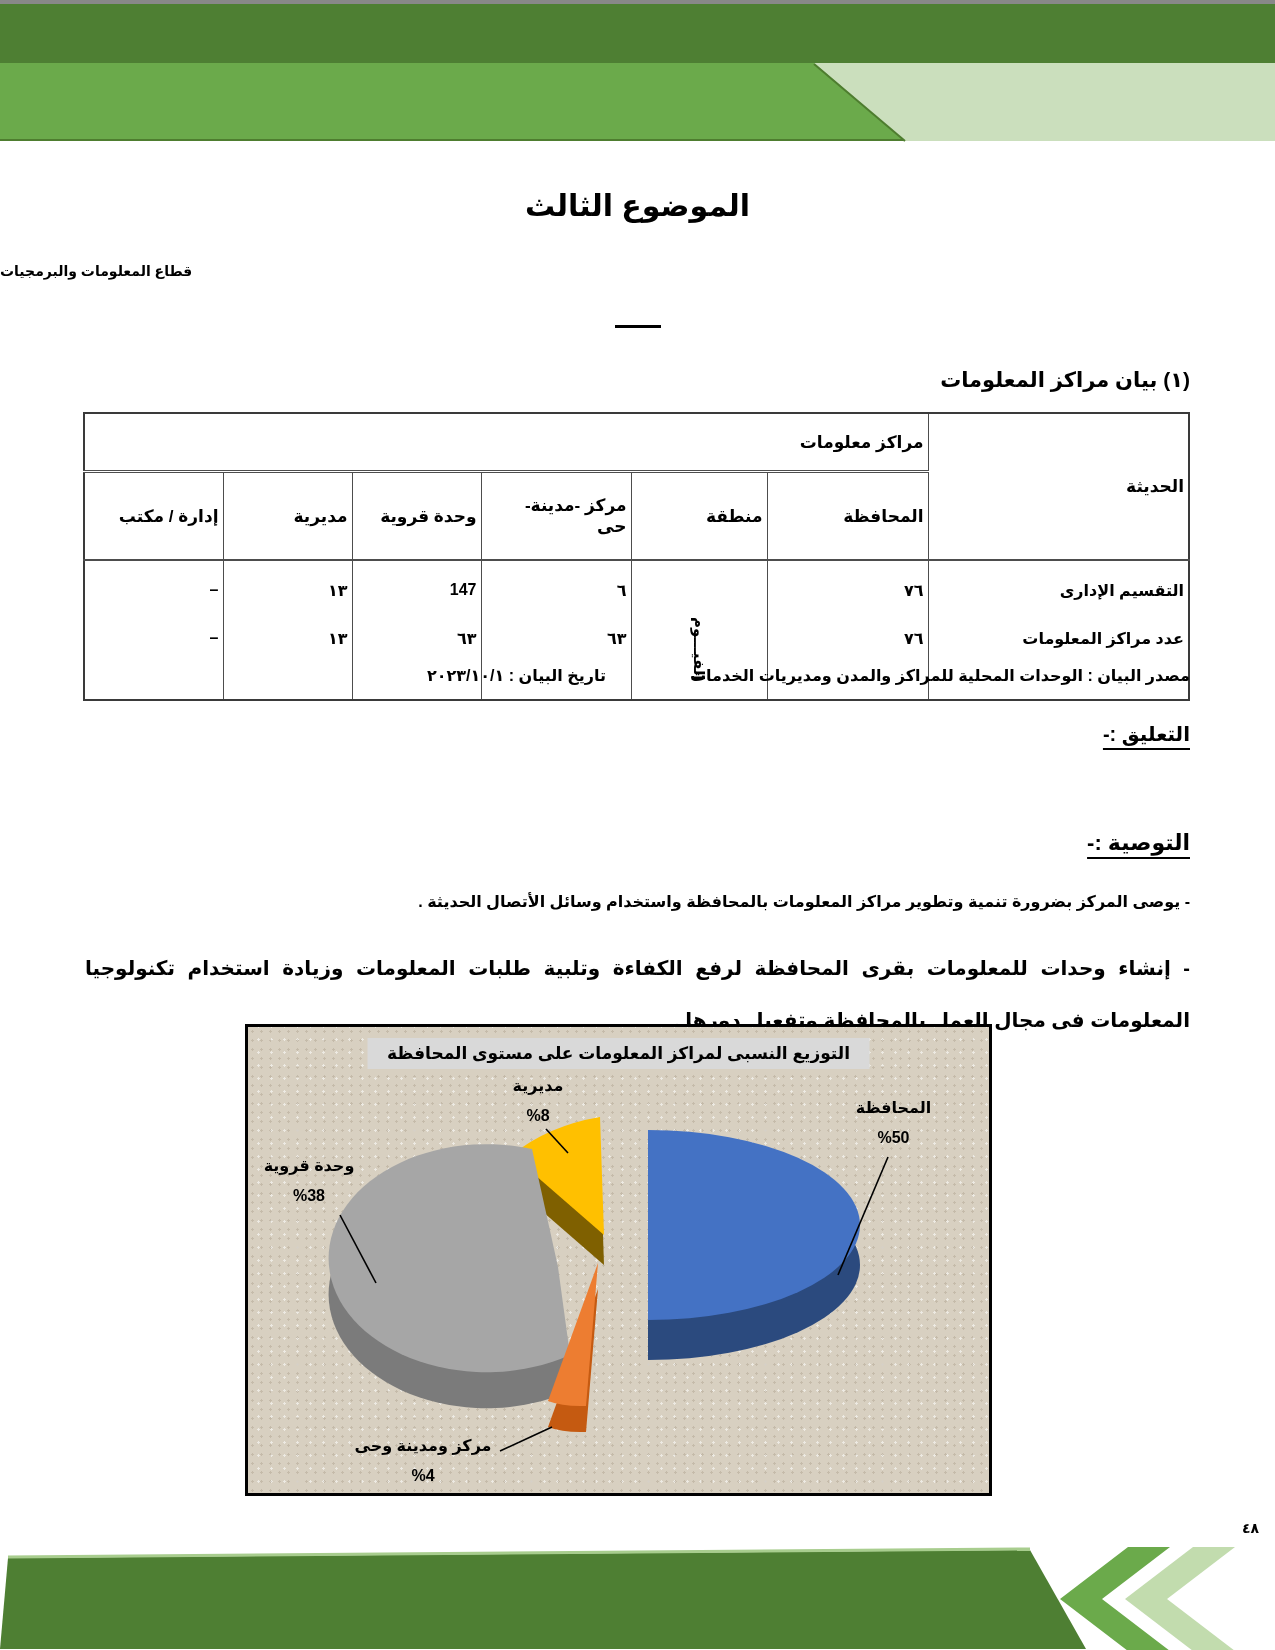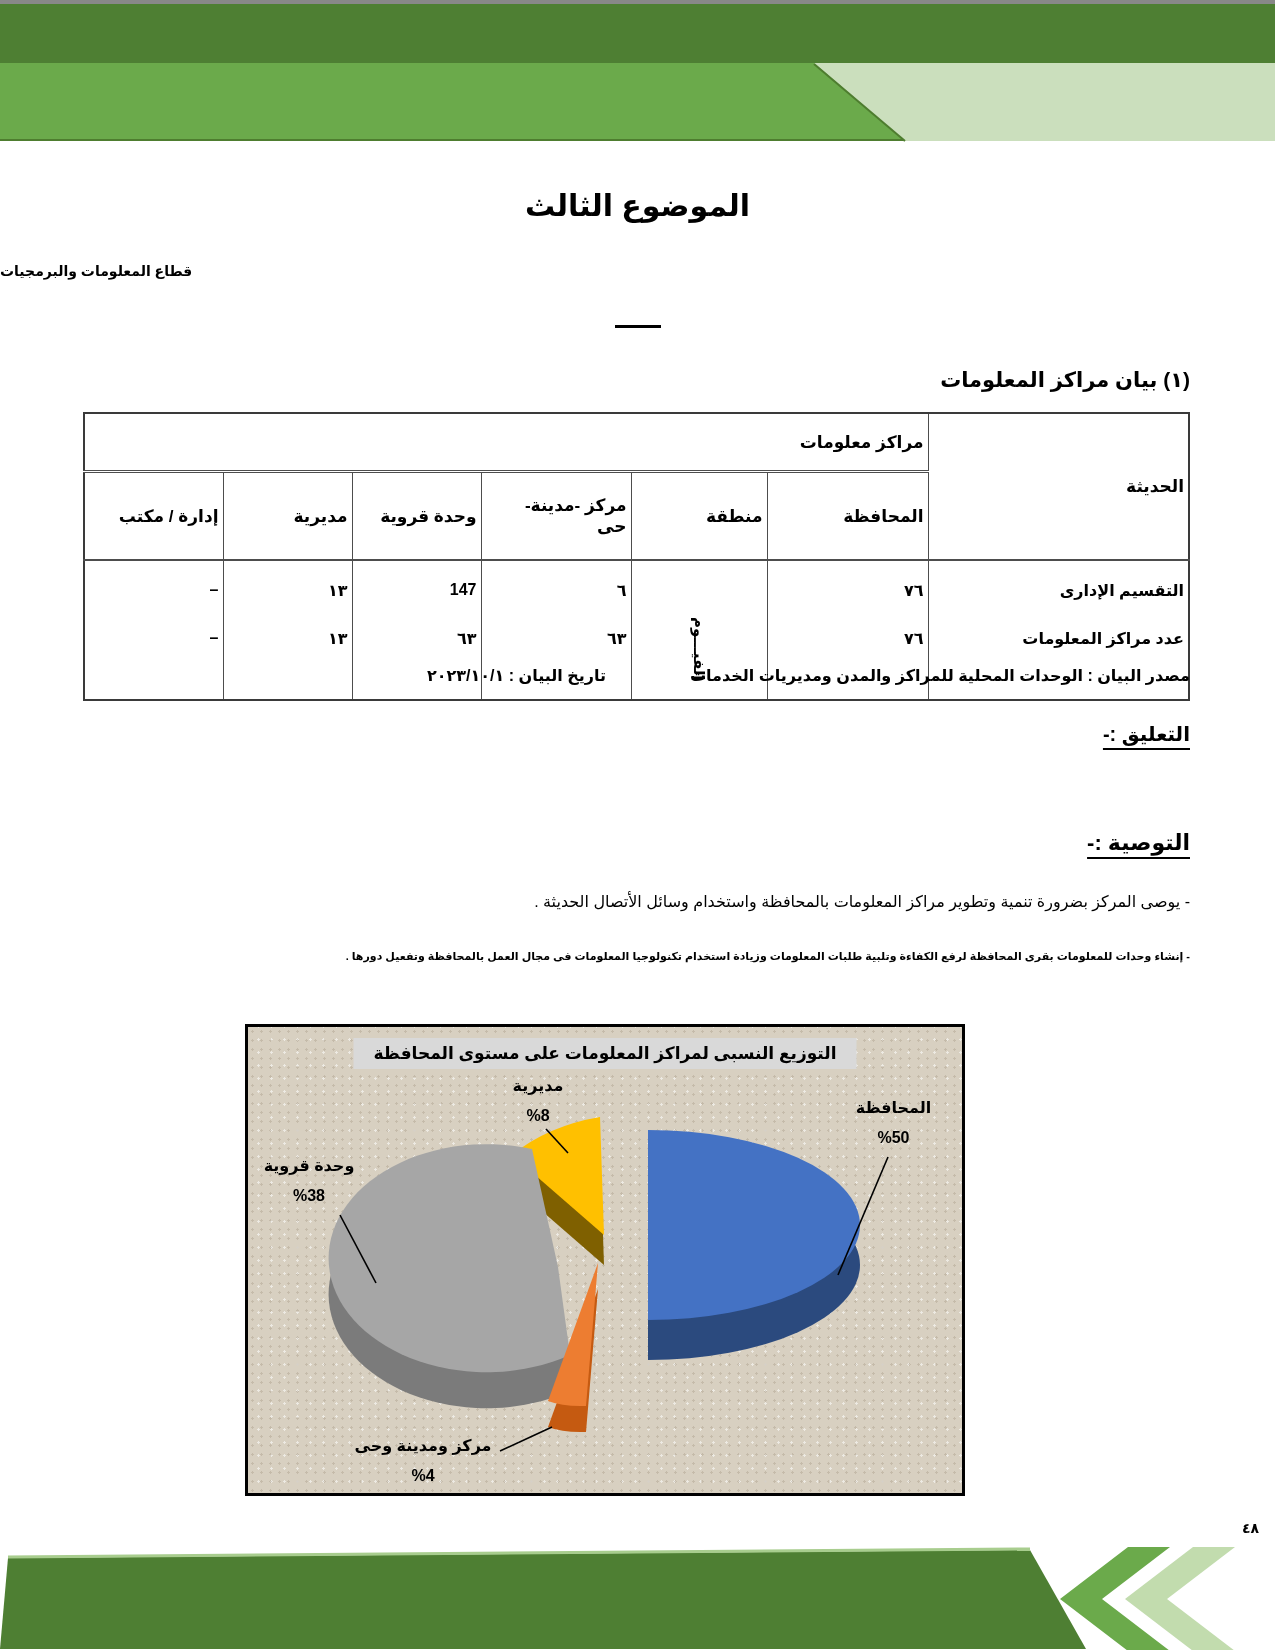--- a/index.html
+++ b/index.html
@@ -44,33 +44,34 @@
   }
   
   .source-line{position:absolute;top:662px;right:85px;width:1105px;display:flex;gap:84px;
     font-size:16px;font-weight:bold;align-items:baseline}
   
   .subhead{position:absolute;right:85px;font-weight:bold;
     text-decoration:underline;text-decoration-thickness:2px;text-underline-offset:7px}
   .comment-head{top:718px;font-size:20px}
   .comment-item{position:absolute;top:776px;right:85px;width:1105px;font-size:16px;font-weight:bold}
   .reco-head{top:826px;font-size:22px}
-  .reco-item1{position:absolute;top:888px;right:85px;width:1105px;font-size:16px;font-weight:normal;text-align:right}
-  .reco-item2{position:absolute;top:938px;right:85px;width:1105px;font-size:11px;font-weight:bold;
+  .reco-item1{position:absolute;top:888px;right:85px;width:1105px;font-size:16px;font-weight:bold;text-align:right}
+  .reco-item2{position:absolute;top:938px;right:85px;width:1105px;font-size:20px;font-weight:bold;
     text-align:justify;line-height:2.6}
   
   .chart-box{
     position:absolute;top:1020px;left:245px;width:714px;height:466px;
     border:3px solid #000;
     background-color:#d8d0c1;
     background-image:
       radial-gradient(rgba(120,105,80,.20) 1.2px, transparent 1.4px),
       radial-gradient(rgba(255,255,255,.55) 1px, transparent 1.2px);
     background-size:9px 9px,13px 13px;
     background-position:0 0,4px 6px;
+    padding-left:27px;
   }
   .chart-title{
     position:absolute;top:11px;left:50%;transform:translateX(-50%);
     background:#d9d9d9;padding:5px 20px;font-size:17px;font-weight:bold;white-space:nowrap;
   }
   .pie-svg{position:absolute;top:0;left:0}
   .pie-label{position:absolute;text-align:center;font-size:16px;font-weight:bold;line-height:1.85}
   .lbl-modiriya{top:44px;left:225px;width:130px}
   .lbl-mohafaza{top:66px;left:583px;width:125px}
   .lbl-wahda{top:124px;left:0px;width:122px}

